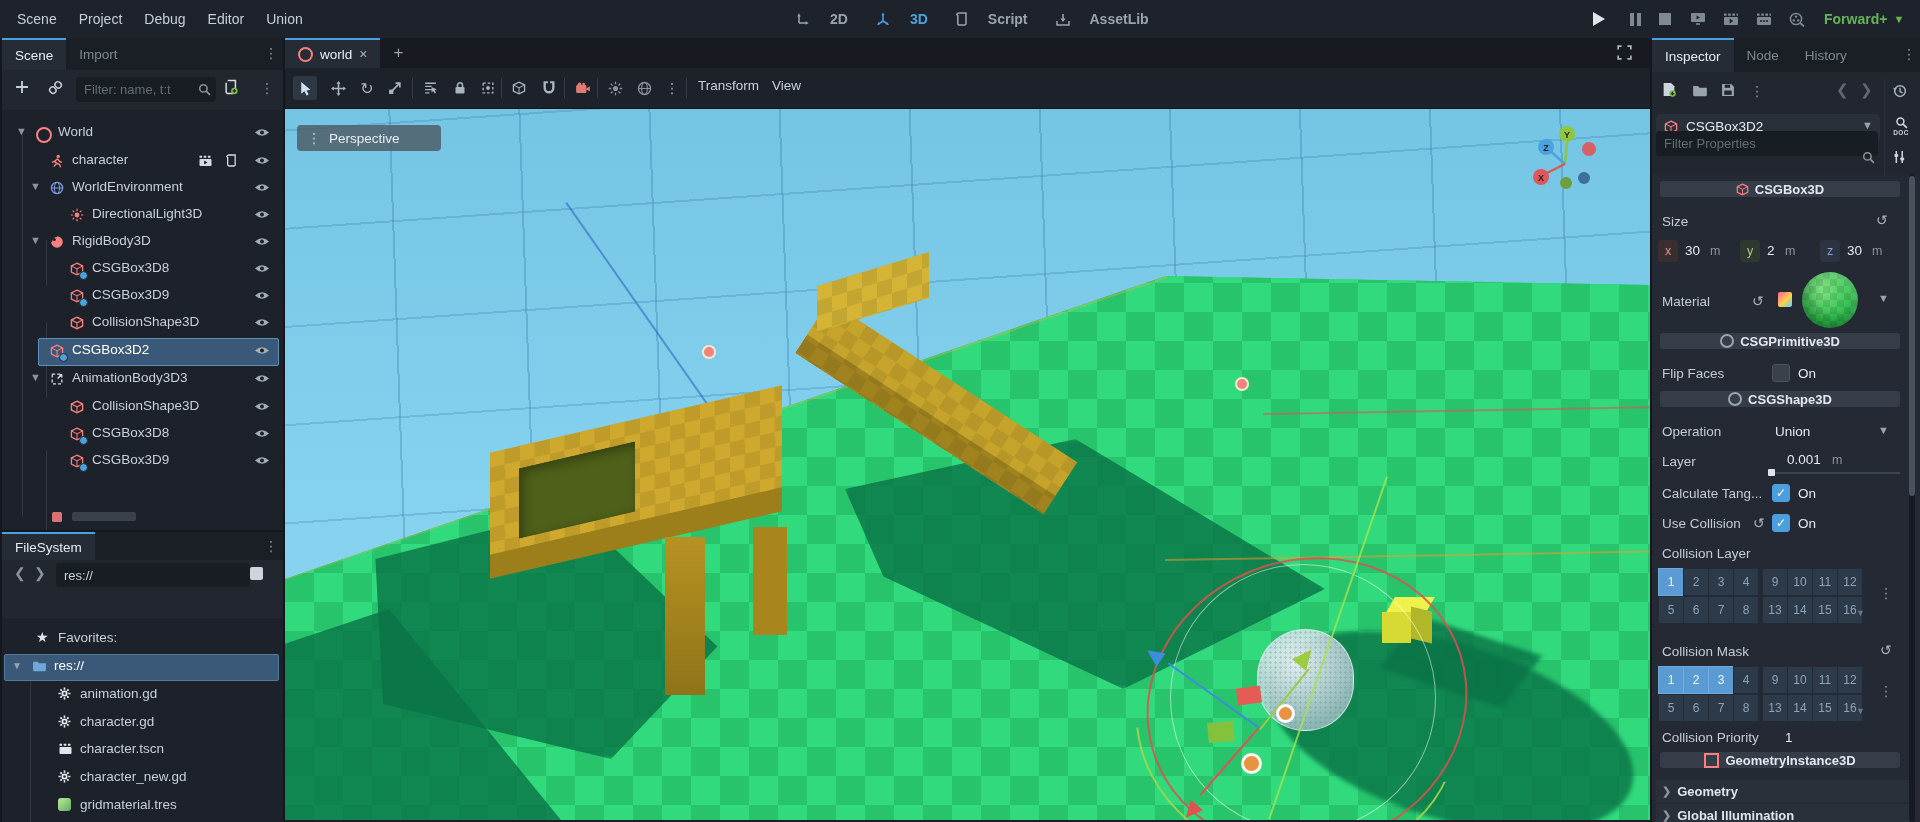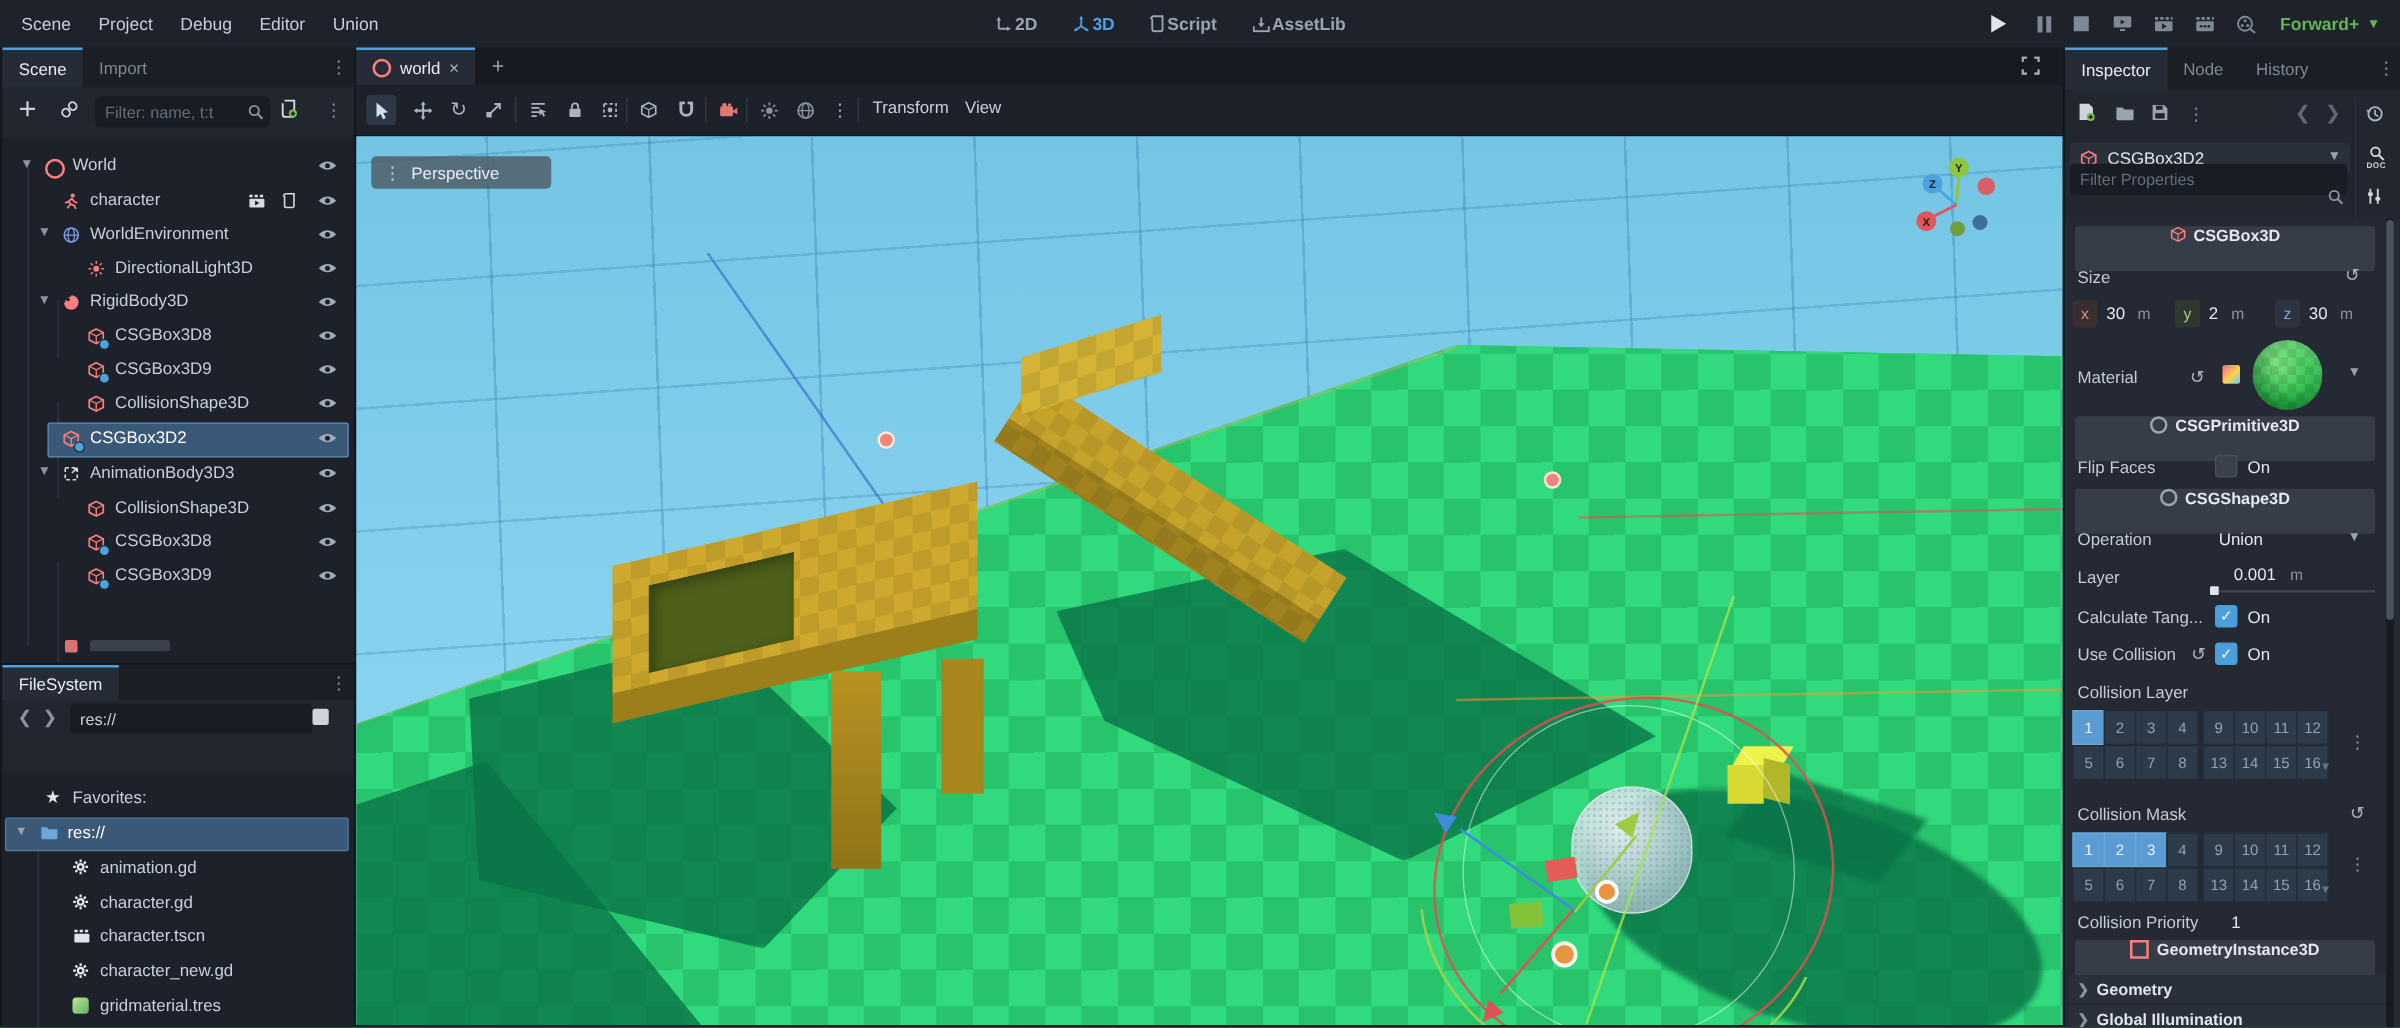--- a/index.html
+++ b/index.html
@@ -6,21 +6,21 @@
   body{width:1920px;height:822px;background:#14181e;font-family:"Liberation Sans",sans-serif;
        color:#ced6de;overflow:hidden;position:relative;font-size:14px}
   .abs{position:absolute}
   .flex{display:flex;align-items:center}
   svg{display:block}
   .dim{color:#8a939e}
   .sep{width:1px;height:20px;background:#343b46}
   
   #topbar{position:absolute;left:0;top:0;width:1920px;height:38px;background:#1d222b;border-bottom:2px solid #14181e}
   .menu-item{padding:0 11px;height:38px;display:flex;align-items:center;color:#c6cfd8;font-size:14px}
-  .ws-item{display:flex;align-items:center;gap:2px;color:#9aa4ae;font-weight:bold;padding:0 10px}
+  .ws-item{display:flex;align-items:center;gap:20px;color:#9aa4ae;font-weight:bold;padding:0 10px}
   .ws-item.on{color:#4aa3df}
   .pb-btn{width:26px;height:26px;display:flex;align-items:center;justify-content:center;color:#7f8993}
   
   .dock{position:absolute;background:#21262f}
   .tabstrip{position:absolute;left:0;top:0;right:0;height:30px;background:#1a1f26;display:flex;align-items:stretch}
   .tab{padding:0 13px;display:flex;align-items:center;gap:6px;color:#7f8993;font-size:13.5px}
   .tab.on{background:#262c36;color:#e8edf2;border-top:2px solid #4aa3df}
   .dots{color:#8a939e;font-size:14px;line-height:1}
   .input{background:#181c23;border-radius:4px;border:0;color:#c7d0d9;font-family:"Liberation Sans",sans-serif;
          font-size:13px;padding:0 8px;outline:none}
@@ -56,22 +56,22 @@
   .shadow{position:absolute;background:#0a7347;opacity:.8;filter:blur(2px)}
   .gline{position:absolute;height:2px;transform-origin:0 0}
   .ghead{position:absolute;width:0;height:0;transform-origin:0 50%}
   .handle{position:absolute;width:10px;height:10px;border-radius:50%;background:#ee8576;border:2px solid rgba(255,235,225,.95)}
   .checker-must{background-image:conic-gradient(rgba(0,0,0,.08) 0 25%,transparent 0 50%,rgba(0,0,0,.08) 0 75%,transparent 0);background-size:30px 30px}
   #persp{position:absolute;left:12px;top:16px;width:124px;height:26px;background:rgba(78,88,98,.8);border-radius:4px;
          display:flex;align-items:center;gap:8px;padding:0 10px;color:#e8eef4;font-size:13.5px}
   
   .irow-lbl{position:absolute;left:10px;font-size:13.5px;color:#c3ccd5;white-space:nowrap}
   .ival{font-size:13.5px;color:#e3e9ef}
-  .section{position:absolute;left:8px;width:240px;height:36px;background:#363d48;border-radius:3px;
-           display:flex;align-items:flex-start;justify-content:center;gap:6px;color:#e3e8ee;font-weight:bold;font-size:13px}
+  .section{position:absolute;left:8px;width:240px;height:16px;background:#363d48;border-radius:3px;
+           display:flex;align-items:center;justify-content:center;gap:6px;color:#e3e8ee;font-weight:bold;font-size:13px}
   .chip{width:20px;height:22px;border-radius:3px;display:flex;align-items:center;justify-content:center;font-size:12.5px}
   .cbx{position:absolute;width:16px;height:16px;border-radius:3px;background:#3a414b;border:1px solid #4a525e}
   .cbx.on{background:#4c9fdd;border-color:#4c9fdd;color:#fff;display:flex;align-items:center;justify-content:center;font-size:12px}
   .gcell{position:absolute;width:24px;height:26px;background:#2c3a4a;border:1px solid #222b36;
          display:flex;align-items:center;justify-content:center;font-size:12px;color:#8fa3b5}
   .gcell.on{background:#5b9bd3;color:#eef5fb;border-color:#6fa9dc}
   .rev{color:#aab4be;font-size:14px}
   .grp{position:absolute;left:4px;width:248px;height:22px;background:#2a3039;display:flex;align-items:center;gap:6px;
        padding-left:6px;font-weight:bold;color:#dfe5eb;font-size:13px}
 </style>

